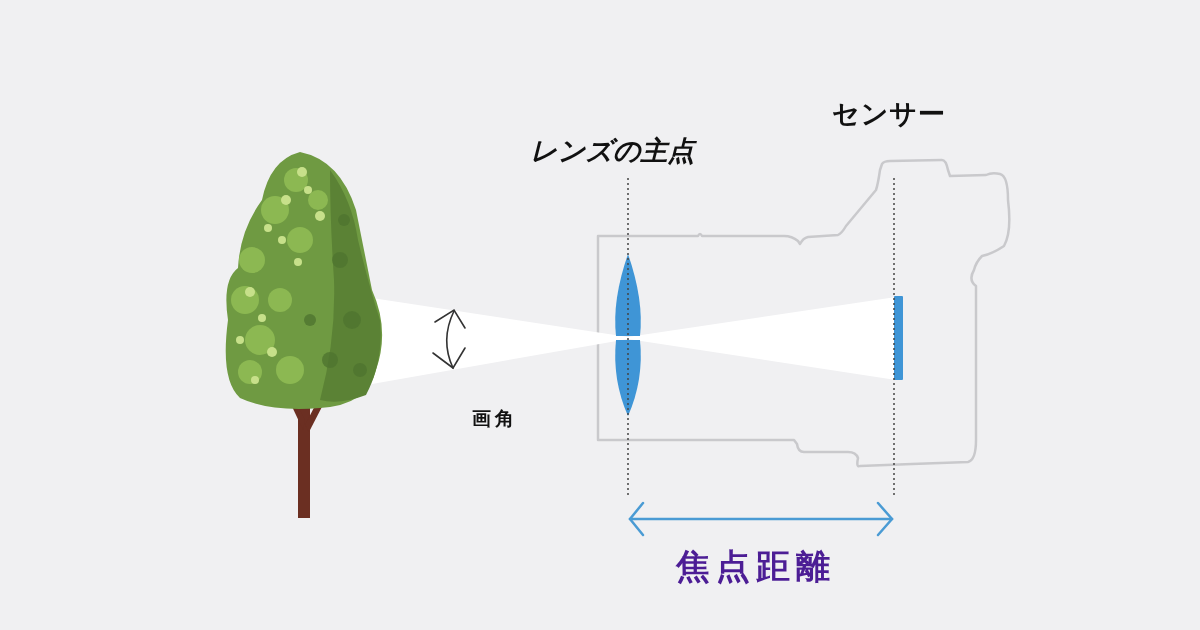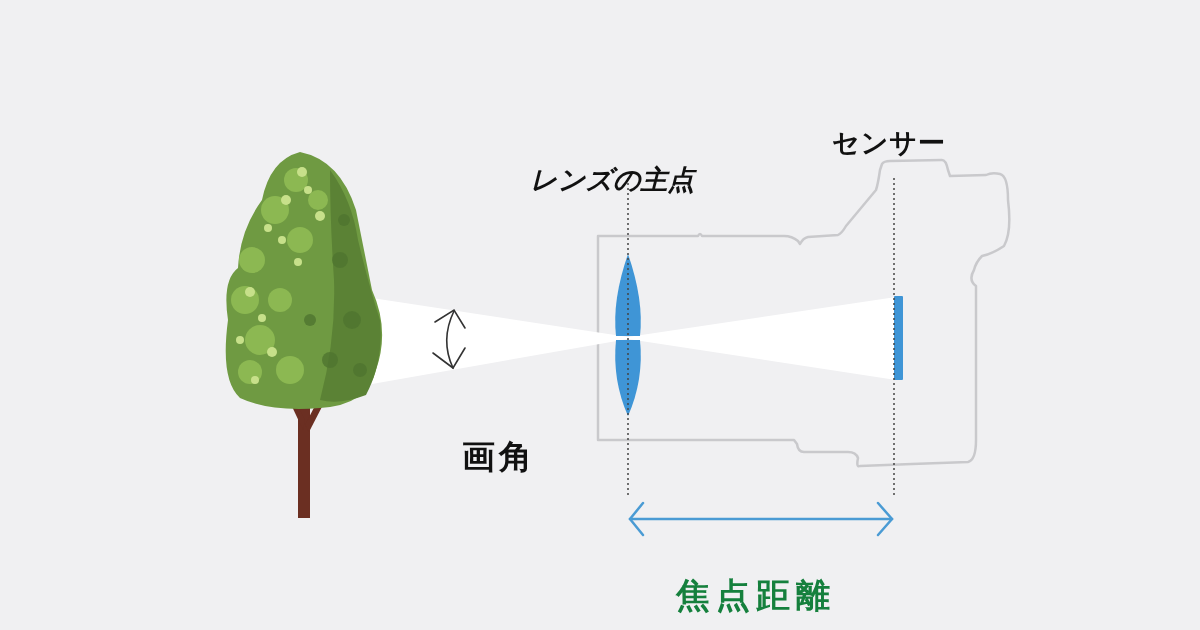--- a/index.html
+++ b/index.html
@@ -5,26 +5,26 @@
   html, body { margin: 0; padding: 0; }
   body {
     width: 1200px; height: 630px; overflow: hidden;
     background: #f0f0f2;
     font-family: "DejaVu Sans", "Liberation Sans", sans-serif;
     position: relative;
   }
   #stage { position: absolute; left: 0; top: 0; width: 1200px; height: 630px; }
   .label {
     position: absolute; font-weight: bold; color: #111;
-    font-family: "DejaVu Sans", sans-serif; white-space: nowrap; margin-top: 29px;
+    font-family: "DejaVu Sans", sans-serif; white-space: nowrap;
   }
   #label-sensor { left: 832px; top: 96px; font-size: 27px; letter-spacing: 1px; }
   #label-principal { left: 530px; top: 133px; font-size: 27px; font-style: italic; }
-  #label-angle { left: 462px; top: 406px; font-size: 33px; letter-spacing: 4px; text-align: right; }
-  #label-focal { left: 676px; top: 544px; font-size: 34px; letter-spacing: 6px; color: #15803d; }
+  #label-angle { left: 472px; top: 406px; font-size: 19px; letter-spacing: 4px; text-align: right; }
+  #label-focal { left: 676px; top: 544px; font-size: 34px; letter-spacing: 6px; color: #4c1d95; }
 </style>
 </head>
 <body>
 
 <div id="stage">
   <svg width="1200" height="630" viewBox="0 0 1200 630">
 
     <g fill="none" stroke="#c9c9cc" stroke-width="2.5" stroke-linejoin="round">
       <path d="M598 236 L698 236 Q700 232 702 236 L784 236 Q792 236 798 241 L800 244 Q803 238 808 237 L838 235 Q842 233 846 226 L876 190 Q878 184 880 170 L882 164 Q884 161 890 161 L942 160 Q946 160 948 170 L950 176 L986 175 Q992 172 1000 174 Q1008 176 1008 200 Q1012 232 1004 246 Q992 254 982 256 Q976 262 974 270 Q968 280 976 286 L976 440 Q976 460 968 462 L912 464 L860 466 Q856 468 858 458 Q856 452 848 452 L804 452 Q798 452 797 444 L794 440 L700 440 L598 440 Z"></path>
     </g>

